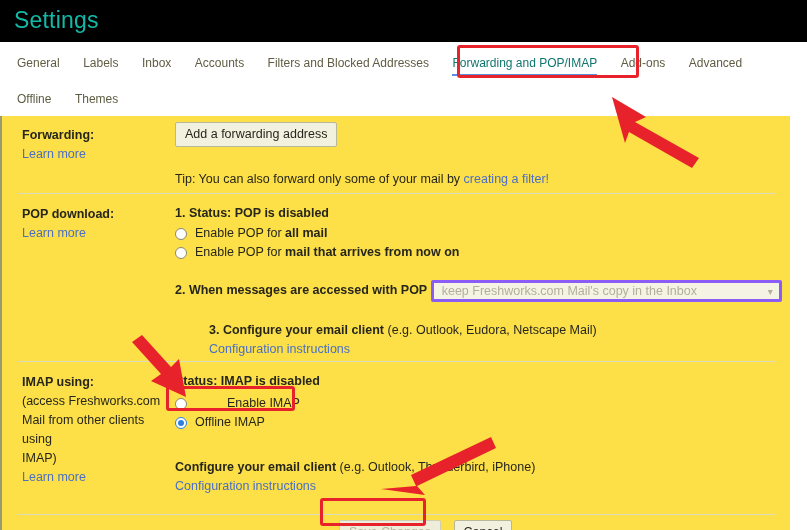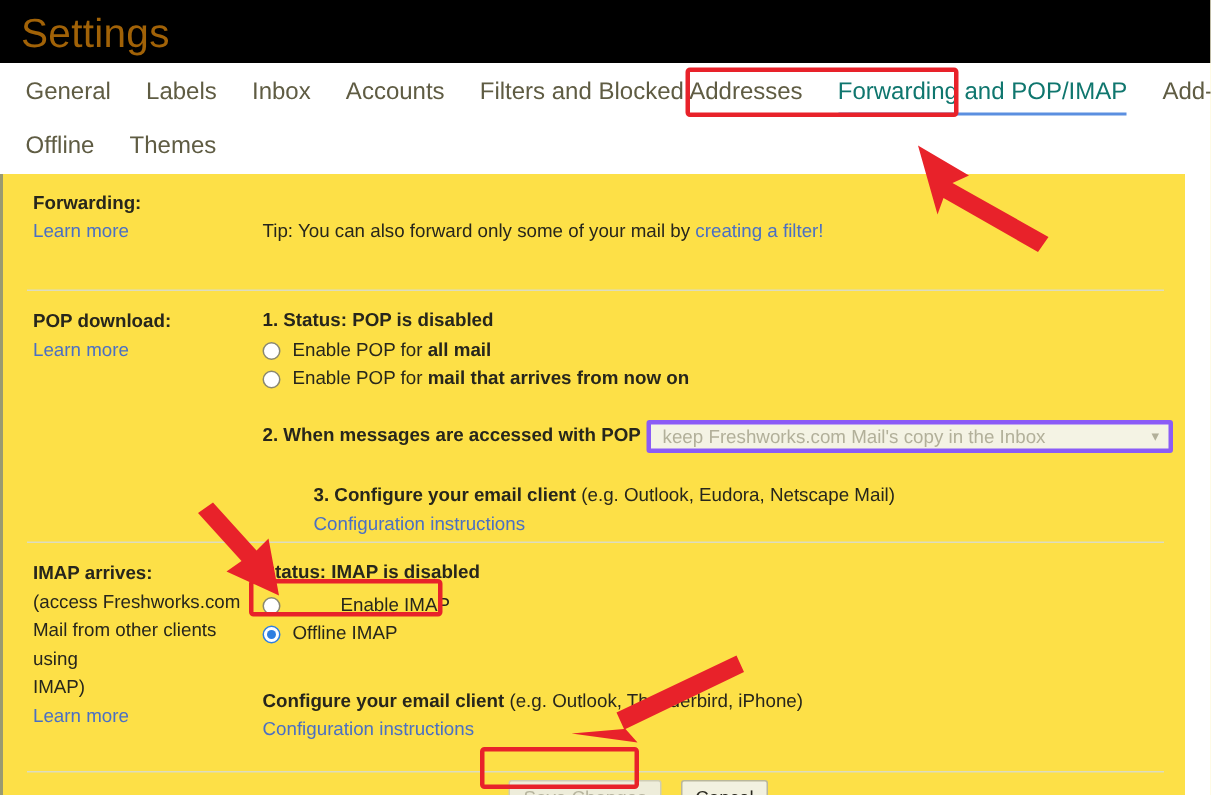--- a/index.html
+++ b/index.html
@@ -17,40 +17,40 @@
   }
 
   
   .header-bar {
     position: absolute; left: 0; top: 0;
     width: 807px; height: 42px;
     background: #000000;
   }
   .header-title {
     position: absolute; left: 14px; top: 7px;
-    font-size: 27px;
-    color: #a16207;
+    font-size: 23px;
+    color: #14b8a6;
     letter-spacing: 0.2px;
   }
 
   
   .tabs-area {
     position: absolute; left: 0; top: 42px;
     width: 807px; height: 74px;
     background: #ffffff;
   }
   .tabs-row {
     position: absolute; left: 17px;
     white-space: nowrap;
   }
   .tabs-row.row1 { top: 11px; }
   .tabs-row.row2 { top: 47px; }
   .tab {
     display: inline-block;
-    font-size: 16px;
+    font-size: 12px;
     color: #5f5c43;
     padding: 0 0 4px 0;
     margin-right: 19px;
     cursor: pointer;
   }
   .tab.active {
     color: #0f766e;
     border-bottom: 2px solid #5b8fe0;
   }
 
@@ -202,20 +202,21 @@
   </div>
 
   <div class="content">
 
     <div class="section">
       <div class="lbl-col" style="top:10px;">
         <b>Forwarding:</b><br>
         <span class="link">Learn more</span>
       </div>
       <div class="body-col" style="top:6px;">
+        <button class="btn">Add a forwarding address</button>
         <div style="margin-top:23px;">
           <span>Tip: You can also forward only some of your mail by </span><span class="link">creating a filter!</span>
         </div>
       </div>
       <div class="hr" style="top:77px;"></div>
     </div>
 
     <div class="section">
       <div class="lbl-col" style="top:89px;">
         <b>POP download:</b><br>
@@ -245,21 +246,21 @@
         <div style="margin-top:19px;margin-left:34px;">
           <span class="strong">3. Configure your email client</span><span> (e.g. Outlook, Eudora, Netscape Mail)</span>
           <div class="link">Configuration instructions</div>
         </div>
       </div>
       <div class="hr" style="top:245px;"></div>
     </div>
 
     <div class="section">
       <div class="lbl-col" style="top:257px;">
-        <b>IMAP arrives:</b><br>
+        <b>IMAP using:</b><br>
         <span>(access Freshworks.com</span><br>
         <span>Mail from other clients using</span><br>
         <span>IMAP)</span><br>
         <span class="link">Learn more</span>
       </div>
       <div class="body-col" style="top:256px;">
         <div class="strong"><span>Status: </span><span>IMAP is disabled</span></div>
 
         <div class="radio-line" style="margin-top:4px;gap:32px;">
           <span class="radio"></span>

